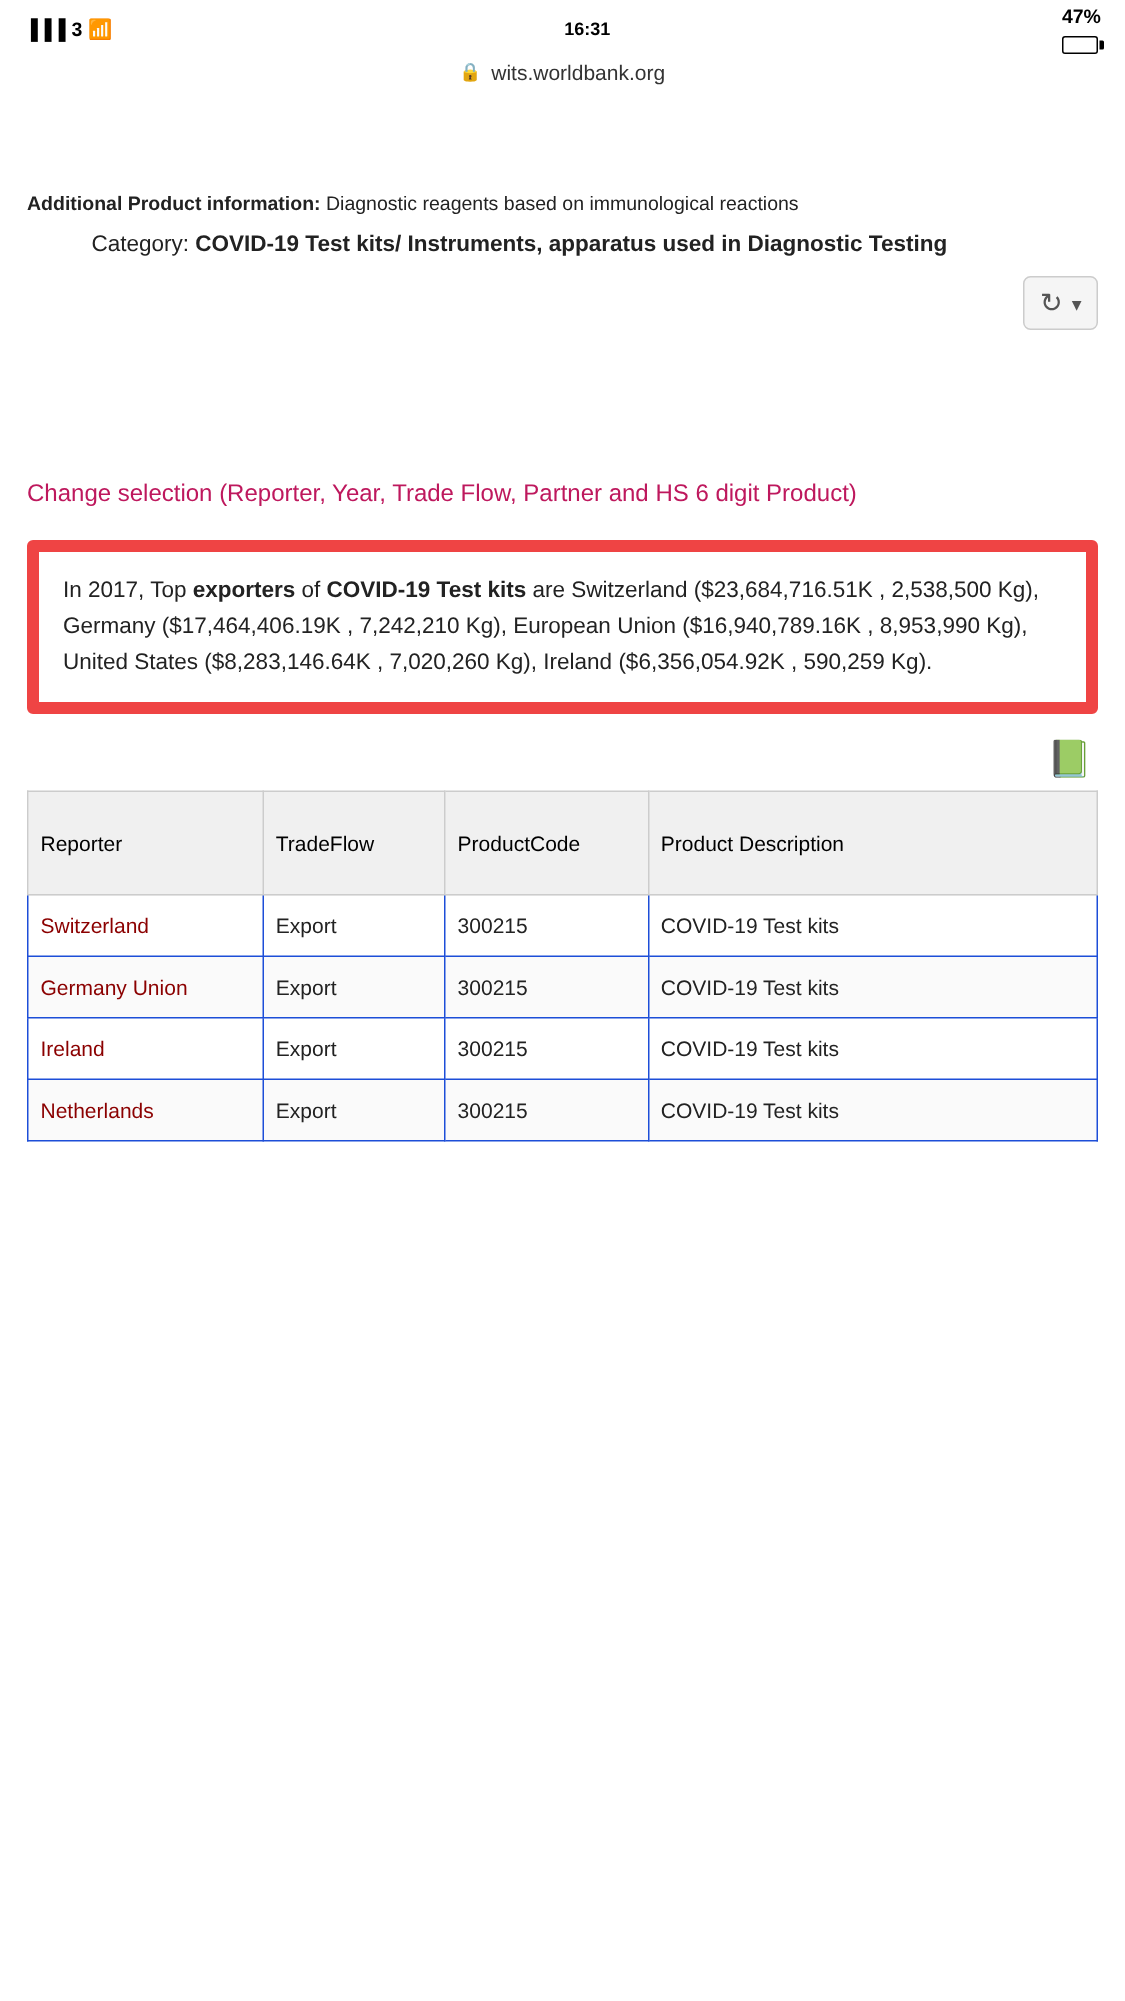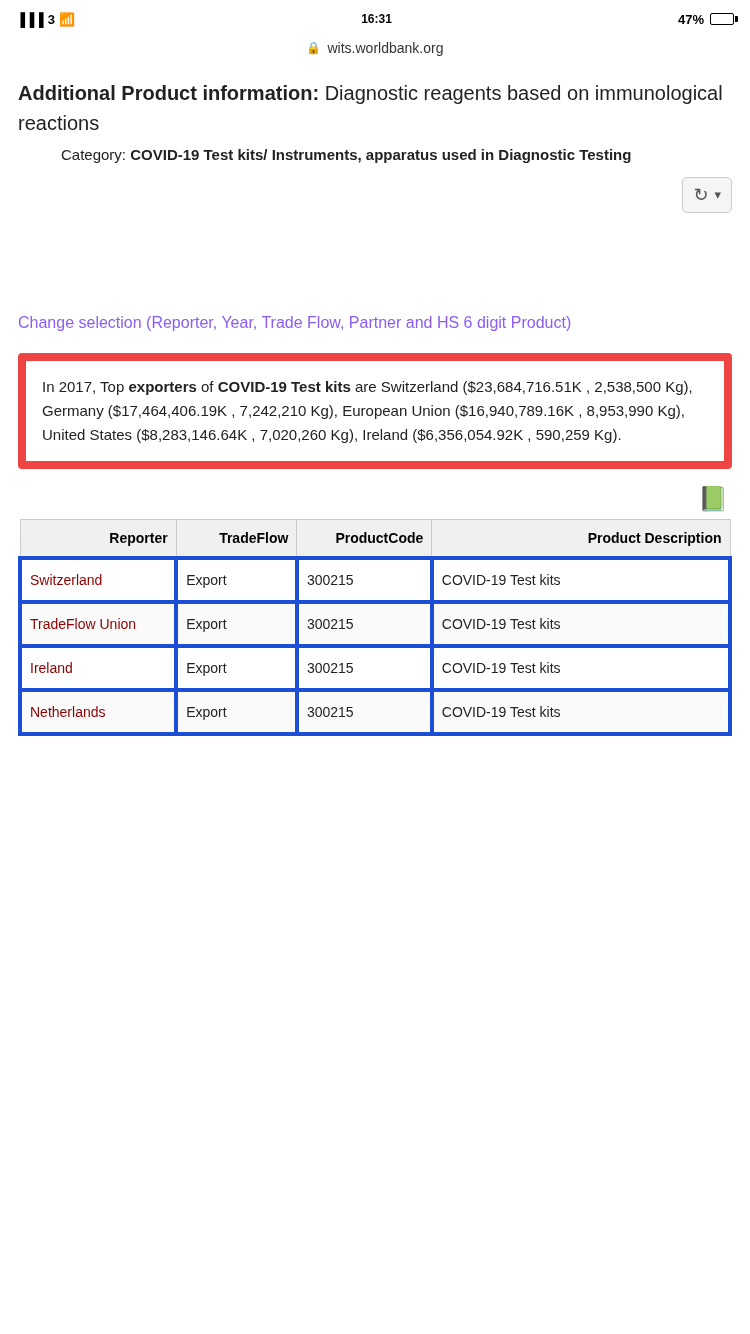--- a/index.html
+++ b/index.html
@@ -28,24 +28,25 @@
       gap: 4px;
       font-size: 13px;
       font-weight: 600;
     }
     .status-center {
       font-size: 12px;
       font-weight: 600;
     }
     .status-right {
       display: flex;
-      align-items: center;
+      align-items: flex-start;
       gap: 6px;
       font-size: 13px;
       font-weight: 600;
+      flex-direction: column;
     }
     .battery-icon {
       display: inline-block;
       width: 24px;
       height: 12px;
       border: 1.5px solid #000;
       border-radius: 2px;
       position: relative;
     }
     .battery-icon::after {
@@ -91,24 +92,25 @@
 
     .page-title {
       font-size: 22px;
       font-weight: 700;
       color: #000;
       line-height: 1.3;
       margin-bottom: 12px;
     }
 
     .product-info {
-      font-size: 20px;
+      font-size: 13px;
       color: #222;
       margin-bottom: 6px;
       line-height: 1.5;
+      margin-top: 48px;
     }
     .product-info strong {
       font-weight: 700;
     }
 
     .category-info {
       font-size: 15px;
       color: #222;
       line-height: 1.5;
       margin-bottom: 10px;
@@ -143,21 +145,21 @@
     }
 
     
     .chart-area {
       height: 80px;
       margin-bottom: 10px;
     }
 
     
     .change-selection-link {
-      color: #8b5cf6;
+      color: #be185d;
       font-size: 16px;
       line-height: 1.5;
       display: block;
       margin-bottom: 18px;
       text-decoration: none;
     }
 
     
     .summary-box {
       border: 8px solid #ef4444;
@@ -186,27 +188,27 @@
 
     
     .data-table {
       width: 100%;
       border-collapse: collapse;
       font-size: 14px;
     }
     .data-table th {
       background: #f0f0f0;
       border: 1px solid #ccc;
-      padding: 10px 8px;
-      font-weight: 700;
-      text-align: right;
+      padding: 26px 8px;
+      font-weight: 400;
+      text-align: left;
       color: #000;
     }
     .data-table td {
-      border: 4px solid #1d4ed8;
+      border: 1px solid #1d4ed8;
       padding: 12px 8px;
       color: #222;
       vertical-align: top;
     }
     .data-table tr:nth-child(even) td {
       background: #fafafa;
     }
     .reporter-link {
       color: #8b0000;
       text-decoration: none;
@@ -281,21 +283,21 @@
       </tr>
     </thead>
     <tbody id="table-body">
     <tr>
           <td><a class="reporter-link" href="#">Switzerland</a></td>
           <td>Export</td>
           <td>300215</td>
           <td>COVID-19 Test kits</td>
         </tr>
         <tr>
-          <td><a class="reporter-link" href="#">TradeFlow Union</a></td>
+          <td><a class="reporter-link" href="#">Germany Union</a></td>
           <td>Export</td>
           <td>300215</td>
           <td>COVID-19 Test kits</td>
         </tr>
         <tr>
           <td><a class="reporter-link" href="#">Ireland</a></td>
           <td>Export</td>
           <td>300215</td>
           <td>COVID-19 Test kits</td>
         </tr>

